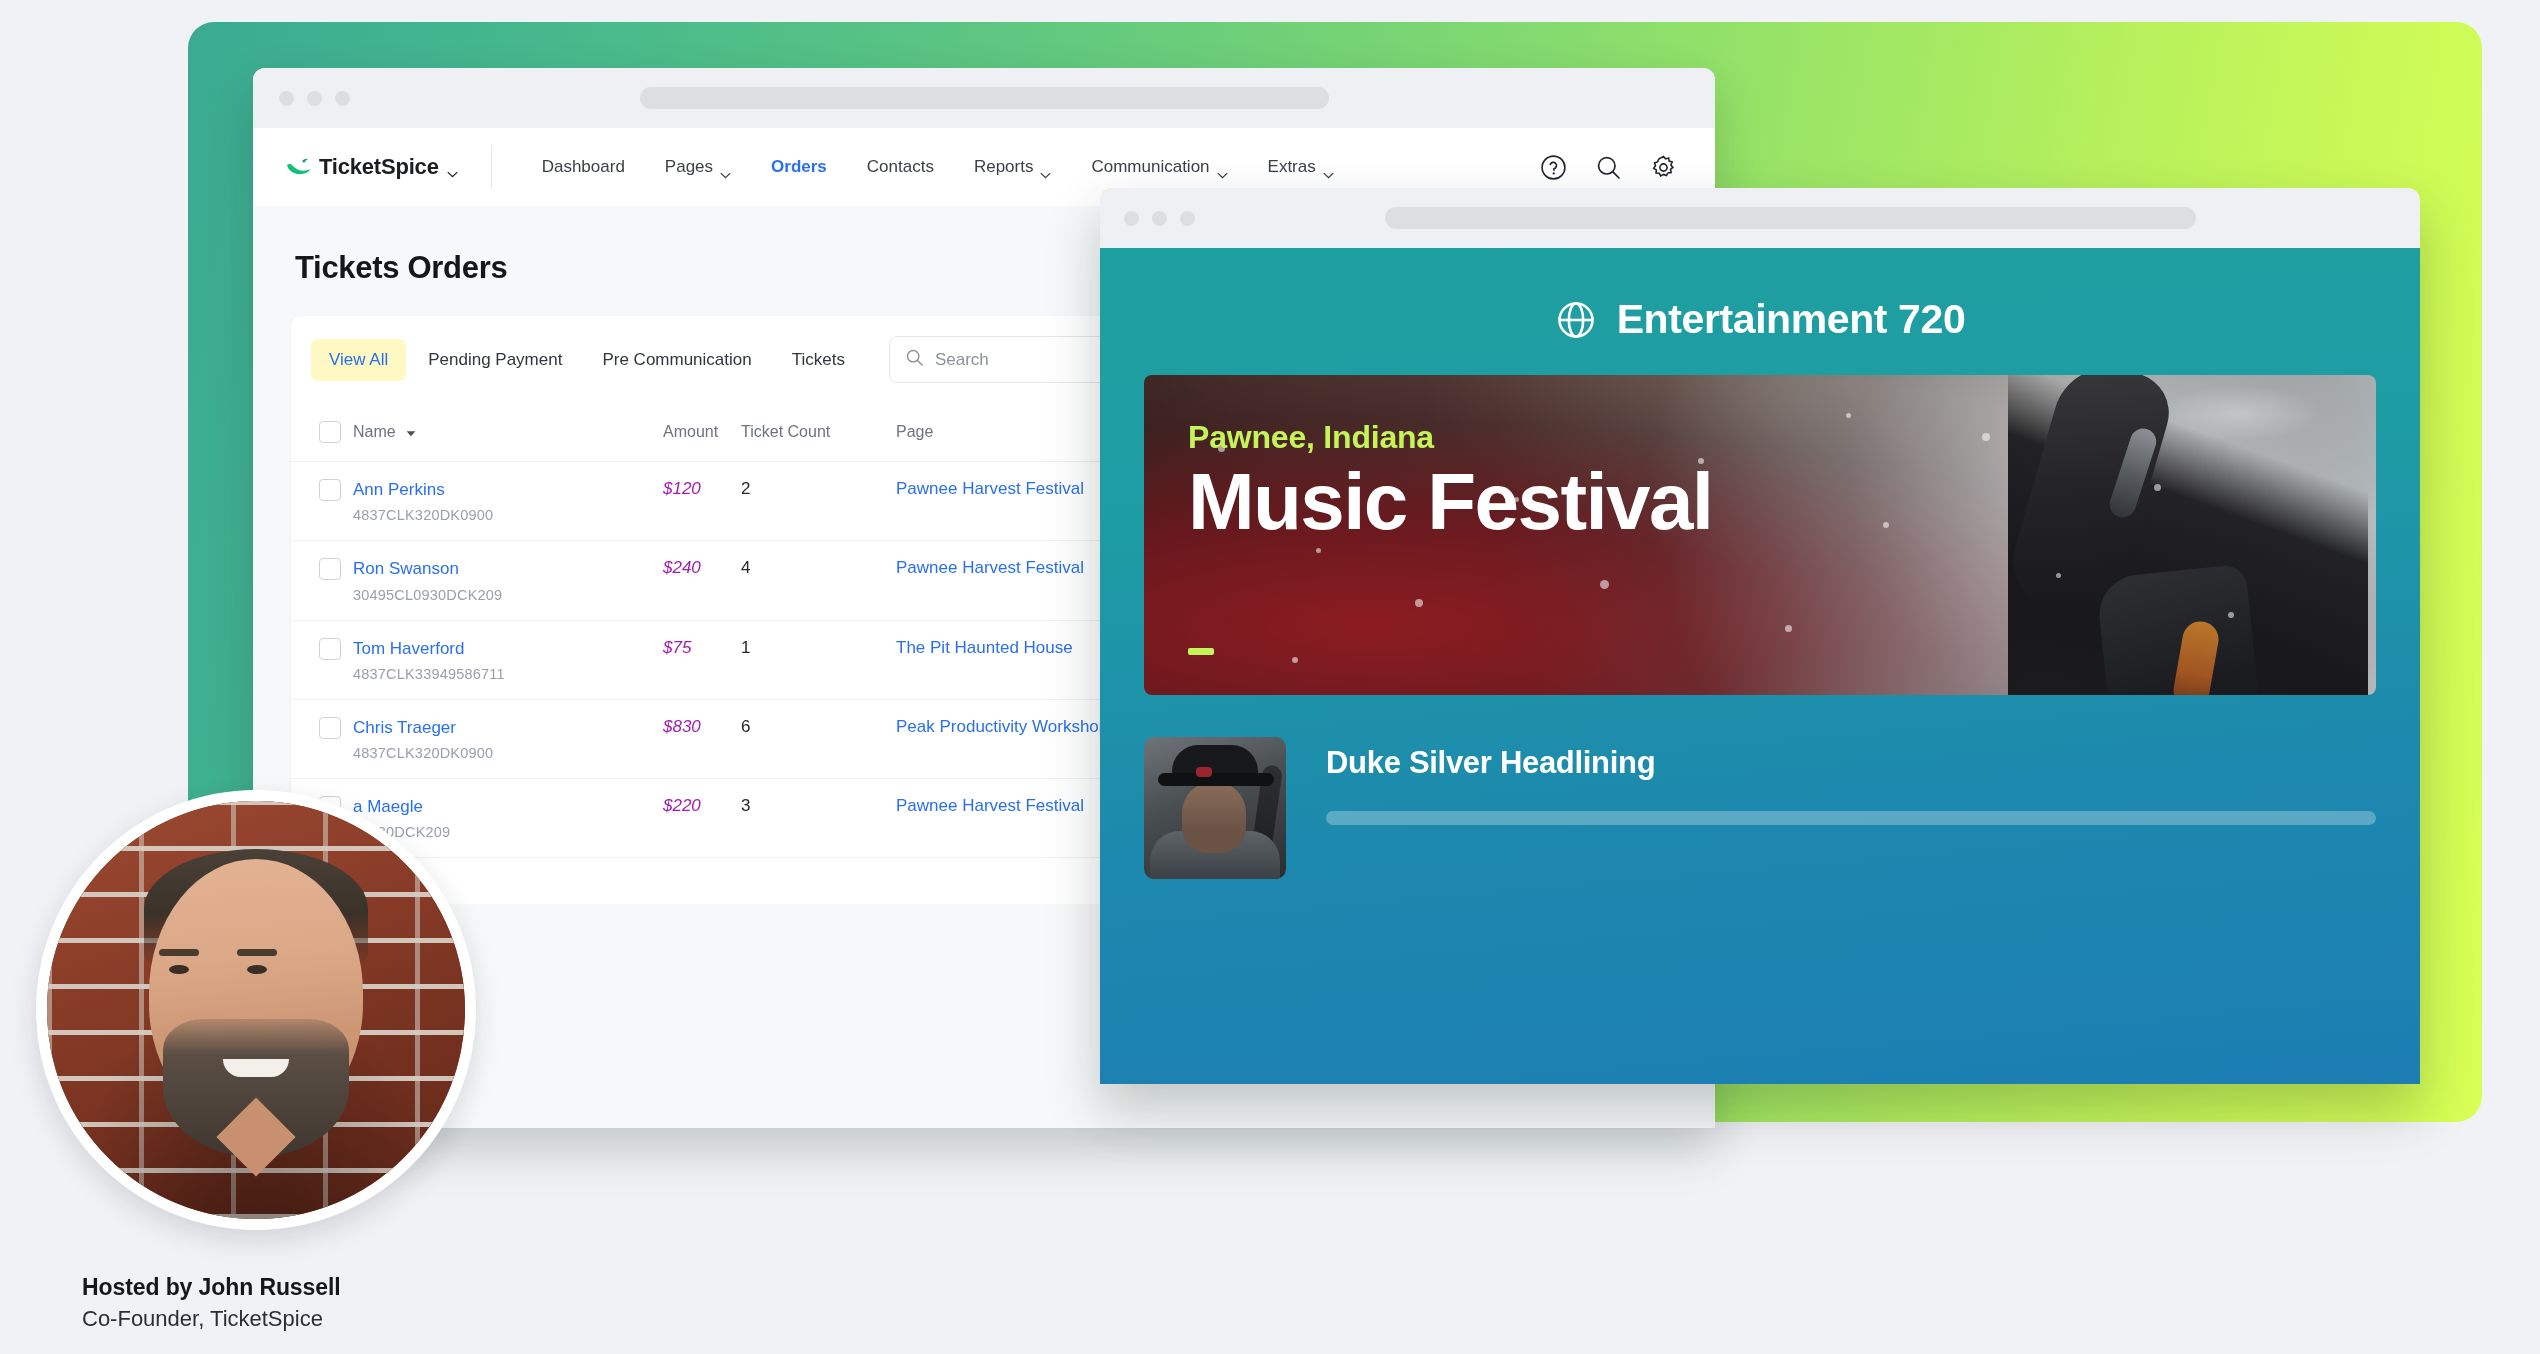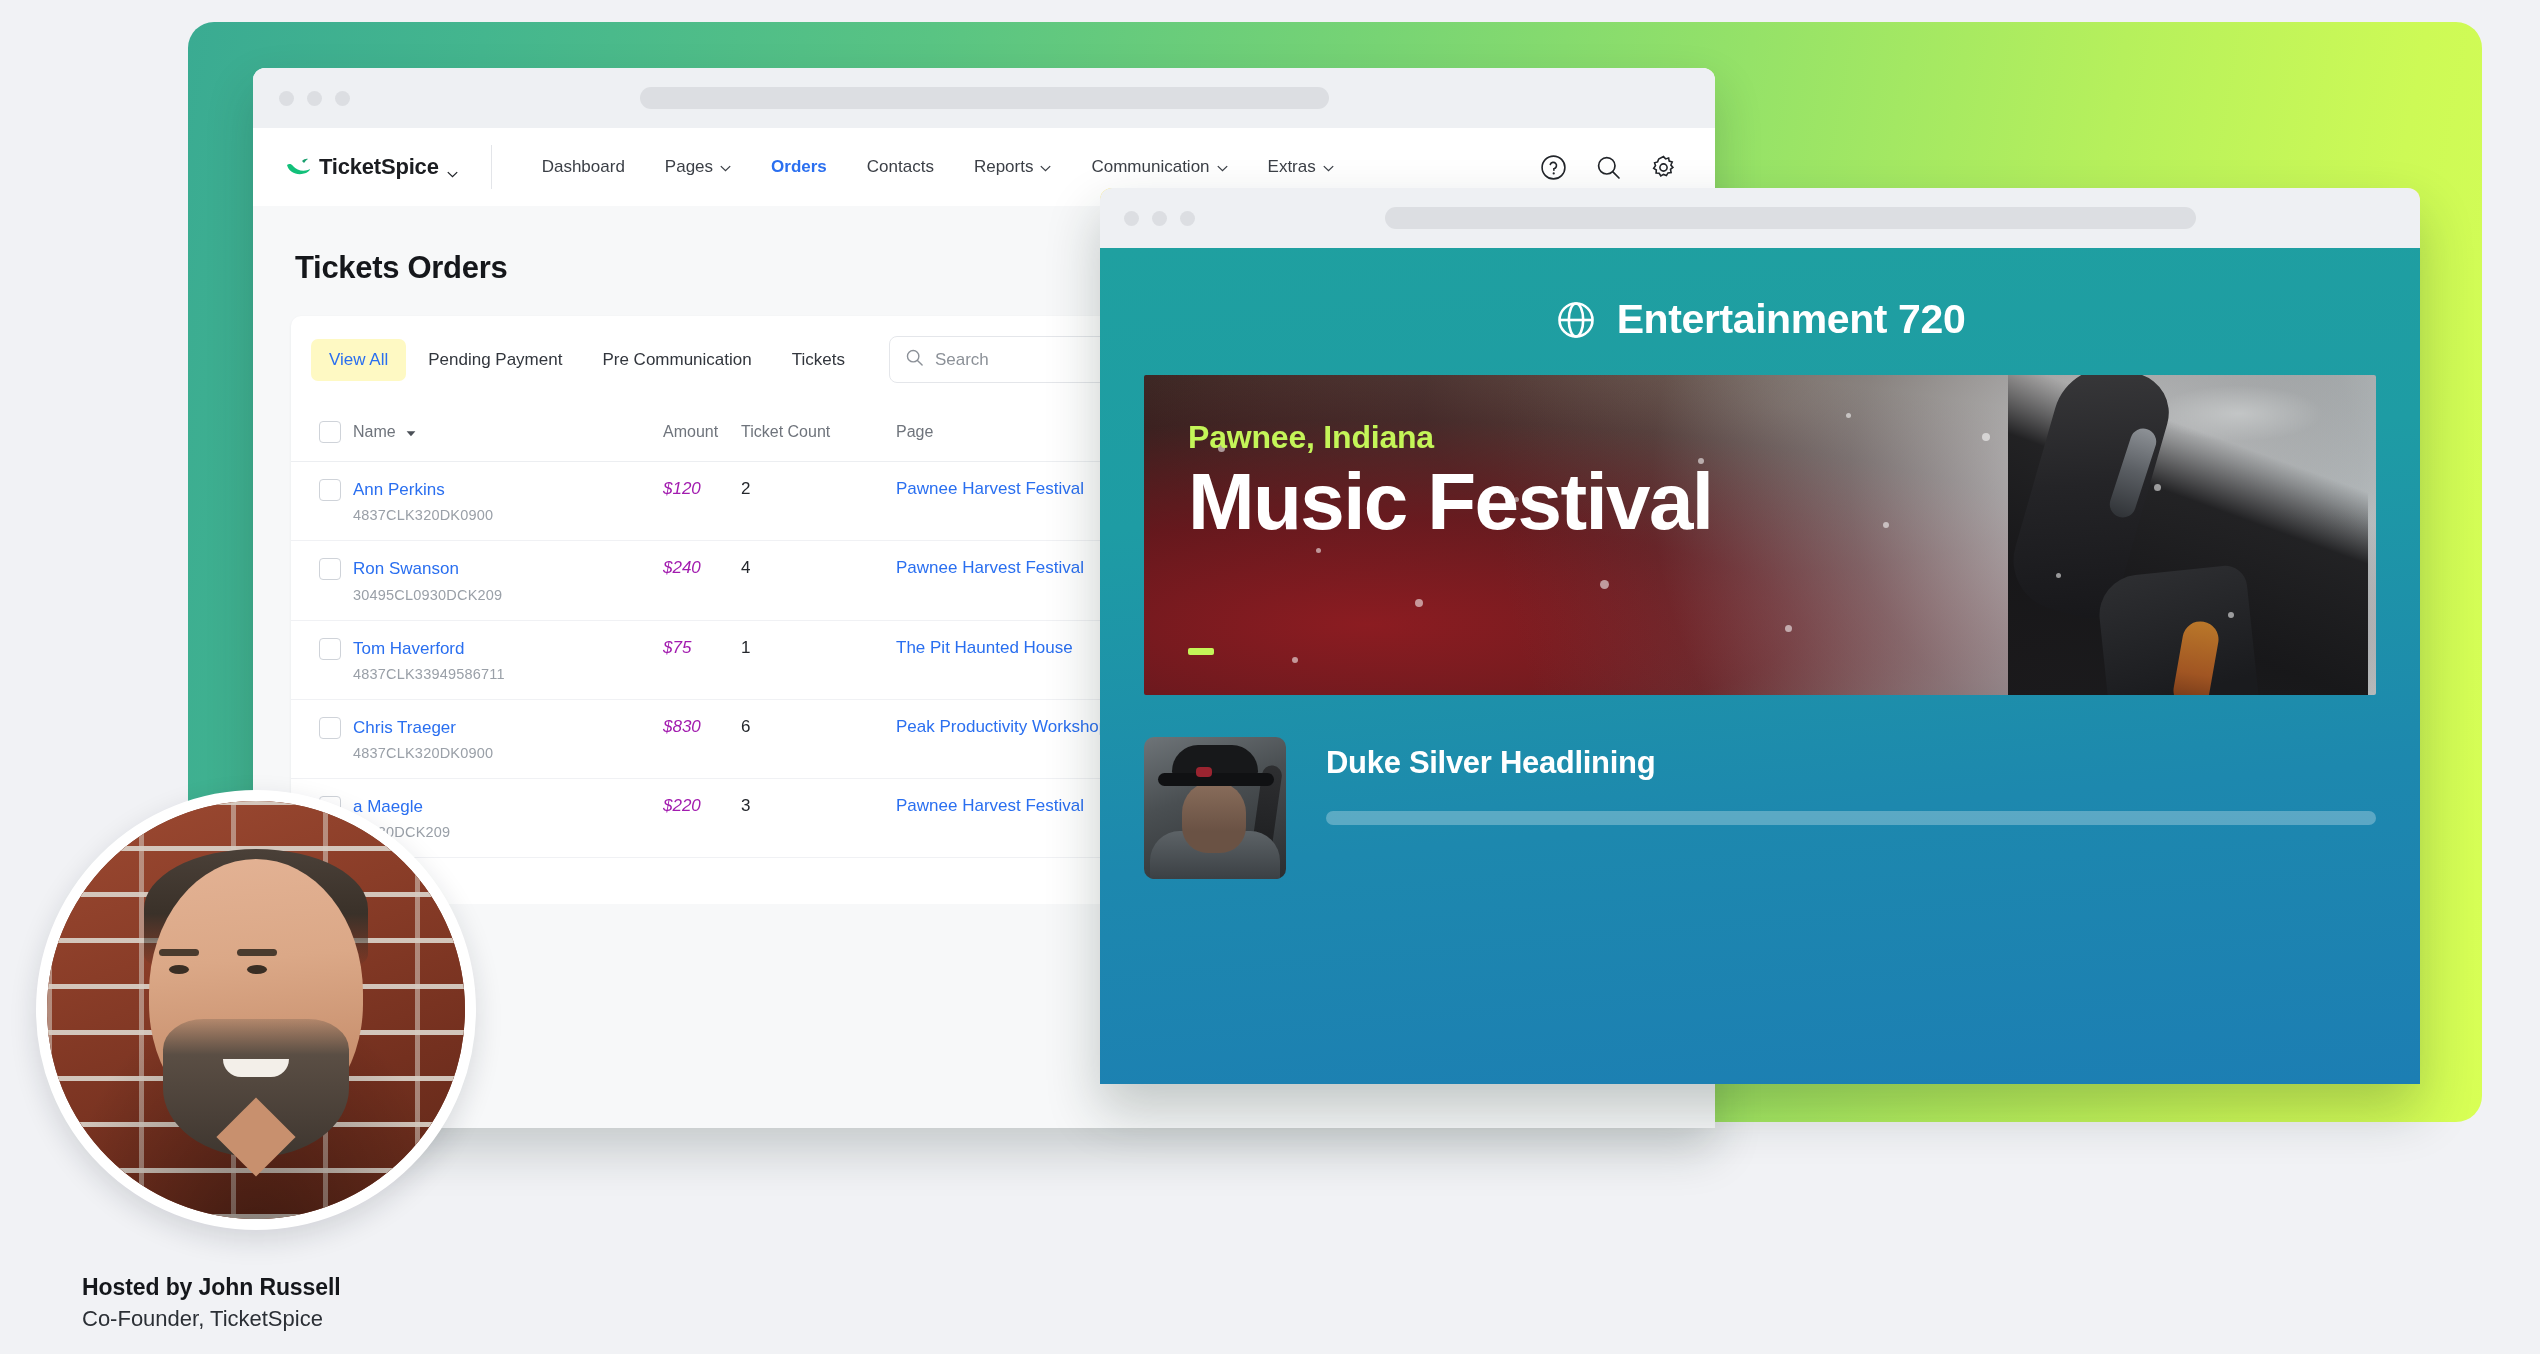--- a/index.html
+++ b/index.html
@@ -95,21 +95,21 @@
   }
   .brand-logo { width: 26px; height: 22px; display:block; }
   .brand-name {
     font-size: 22px;
     font-weight: bold;
     color: #1b1d21;
     letter-spacing: -.2px;
   }
   .nav-items { display: flex; align-items: center; gap: 0; margin-left: 18px;}
   .nav-item {
-    display: flex; align-items: flex-start; gap: 7px;
+    display: flex; align-items: center; gap: 7px;
     font-size: 17px;
     color: #3b3f46;
     padding: 10px 20px;
     cursor: pointer;
     white-space: nowrap;
   }
   .nav-item.active { color: #2a6ff0; font-weight: bold; }
   .caret {
     width: 11px; height: 7px; display:block;
   }
@@ -263,21 +263,21 @@
     font-size: 41px;
     font-weight: bold;
     letter-spacing: -.4px;
     color: #ffffff;
   }
 
   
   .hero {
     position: relative;
     height: 320px;
-    border-radius: 2px;
+    border-radius: 8px;
     overflow: hidden;
     background:
       radial-gradient(circle at 78% 34%, rgba(225,228,230,.78) 0%, rgba(170,176,180,.42) 26%, rgba(90,96,100,.12) 46%, rgba(0,0,0,0) 62%),
       radial-gradient(ellipse at 18% 78%, rgba(143,26,32,.92) 0%, rgba(109,19,26,.80) 30%, rgba(50,16,20,.35) 58%, rgba(0,0,0,0) 76%),
       radial-gradient(ellipse at 52% 10%, rgba(120,106,96,.85) 0%, rgba(70,62,58,.55) 40%, rgba(0,0,0,0) 70%),
       linear-gradient(115deg, #3e2a26 0%, #5d3330 22%, #6b3a32 38%, #7b6a63 56%, #96999a 74%, #b7bcbd 90%, #c9cdcd 100%);
   }
   .hero-figure {
     position: absolute;
     right: 8px; top: 0; bottom: 0;

